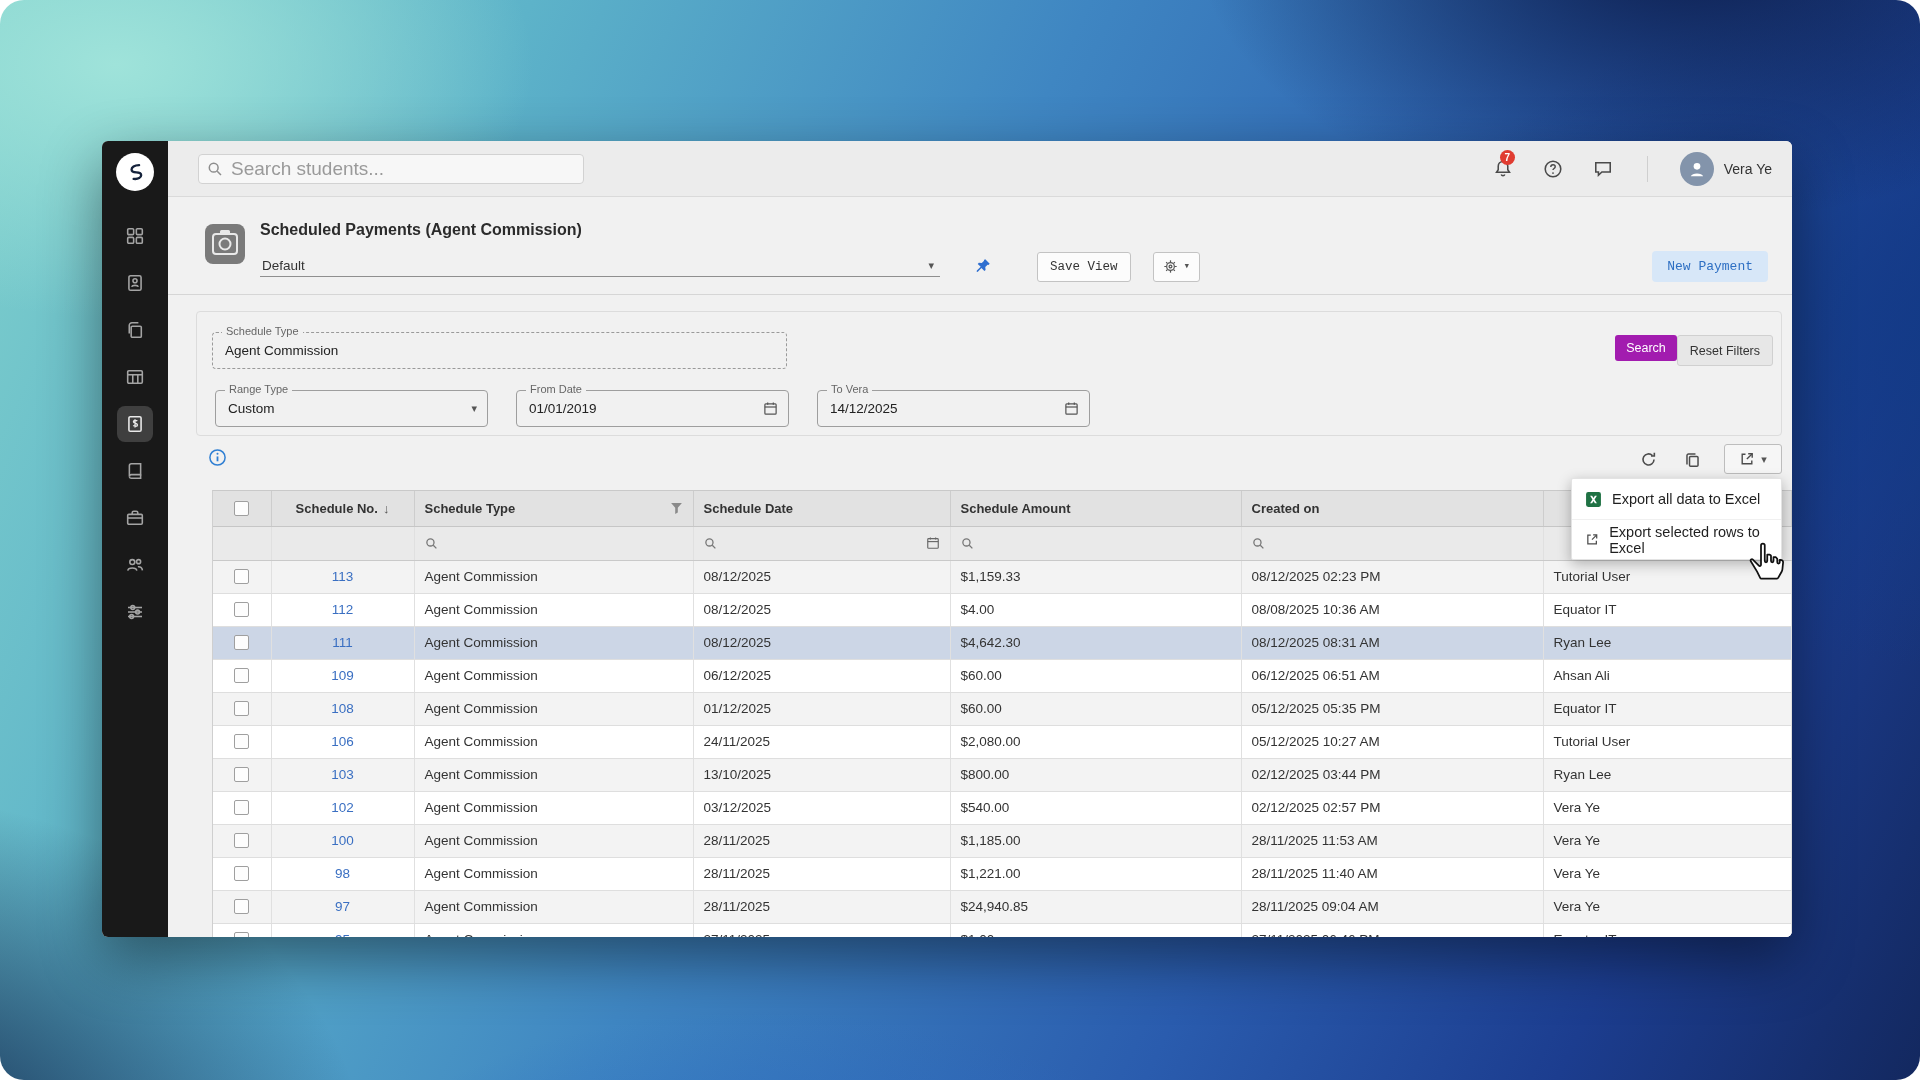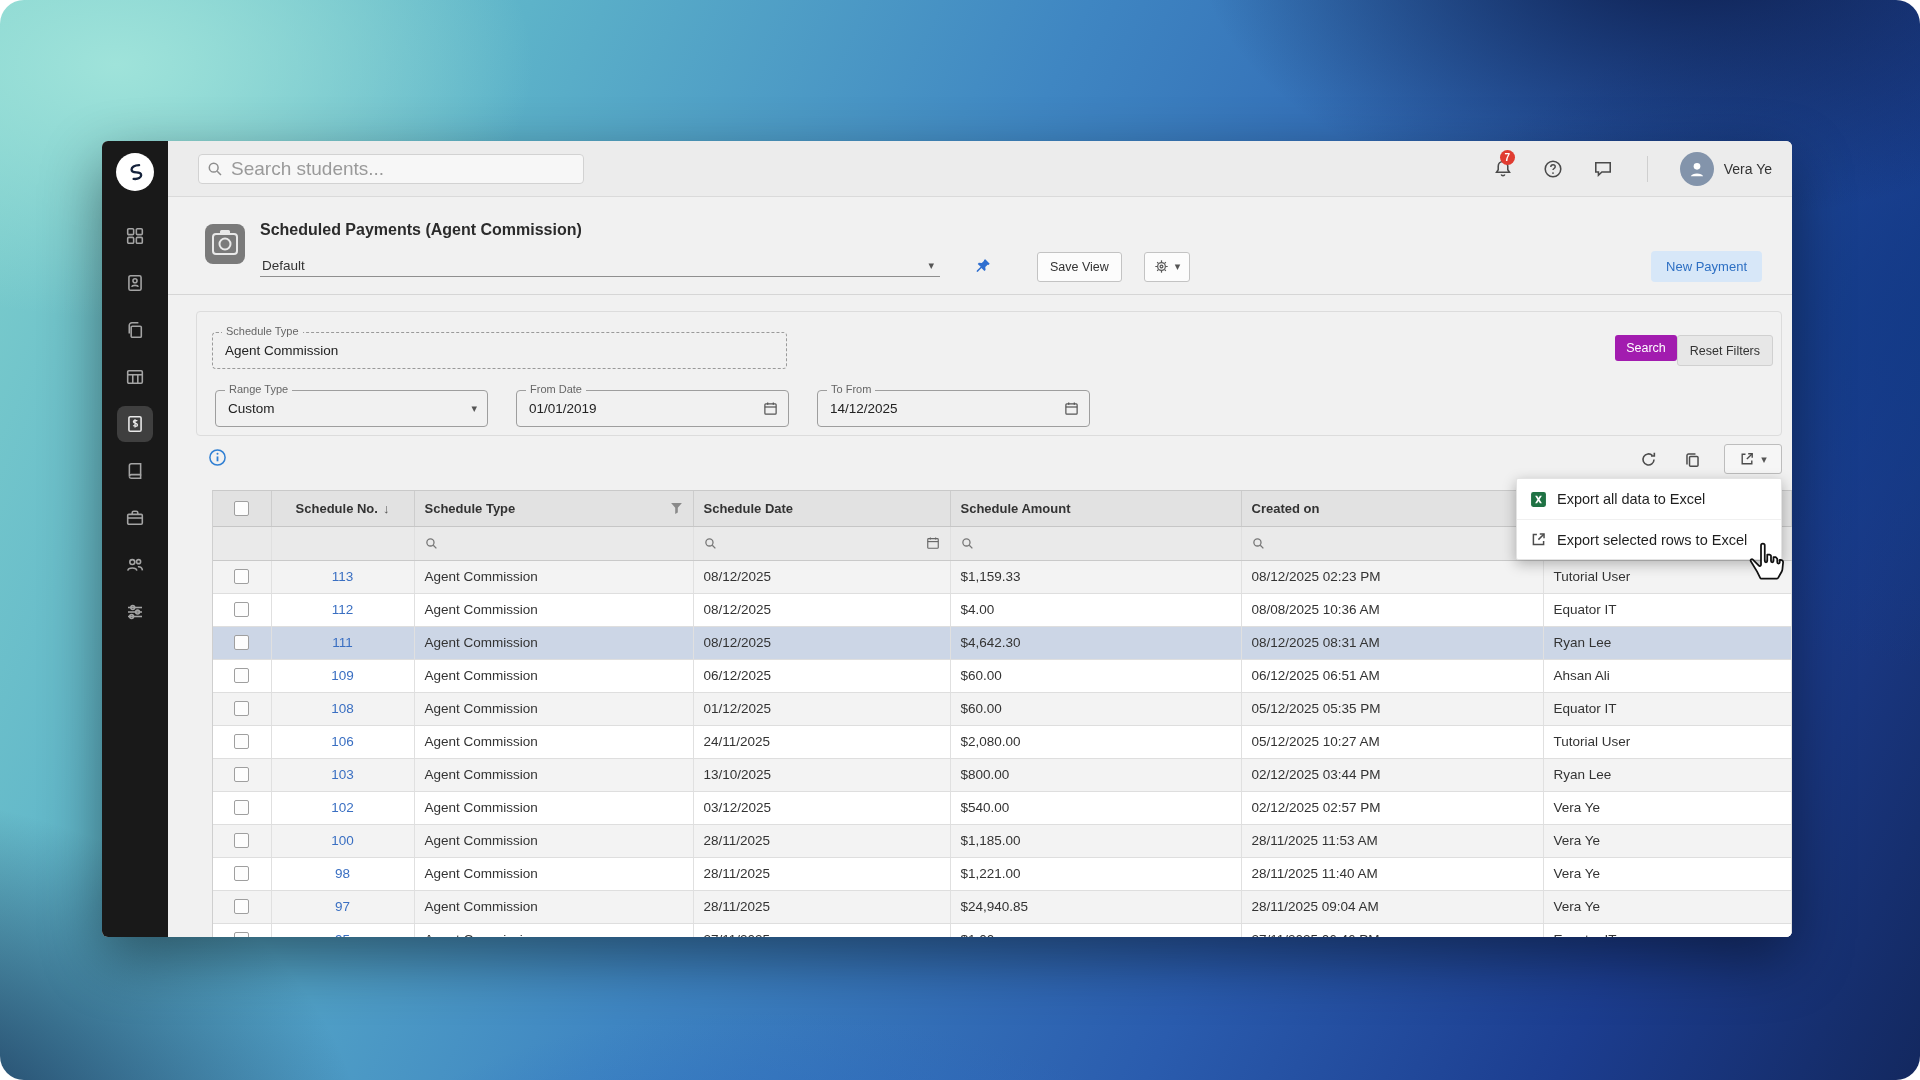--- a/index.html
+++ b/index.html
@@ -53,25 +53,25 @@
   .view-band{position:absolute;top:56px;left:0;right:0;height:98px;padding:16px 12px 0 36px;
     border-bottom:1px solid #d6d6d6;display:flex;gap:14px;}
   .band-icon{width:42px;height:42px;flex:none;margin-top:10px;}
   .band-main{flex:1;min-width:0;}
   .band-title{font-size:16px;font-weight:bold;color:#2b2b2b;margin-top:8px;}
   .band-row2{display:flex;align-items:center;margin-top:12px;gap:12px;}
   .view-select{width:680px;border-bottom:1px solid #8f8f8f;display:flex;align-items:center;
     justify-content:space-between;padding:2px 6px 3px 2px;font-size:13.5px;color:#333;cursor:pointer;}
   .caret{font-size:11px;color:#555;line-height:1;}
   .pin{margin-left:22px;cursor:pointer;display:grid;place-items:center;}
-  .btn{font-family:Liberation Sans, sans-serif;font-size:12.5px;color:#333;background:#fcfcfc;border:1px solid #c3c3c3;
+  .btn{font-family:Liberation Mono, monospace;font-size:12.5px;color:#333;background:#fcfcfc;border:1px solid #c3c3c3;
     border-radius:3px;height:30px;padding:0 12px;display:inline-flex;align-items:center;gap:6px;cursor:pointer;}
   .save-view{margin-left:34px;}
   .gear-btn{margin-left:10px;padding:0 9px;}
-  .new-payment{margin-left:auto;margin-right:18px;background:#d7e7f8;border:none;color:#2d6fc3;
+  .new-payment{margin-left:auto;margin-right:12px;background:#d7e7f8;border:none;color:#2d6fc3;
     font-size:13px;height:31px;border-radius:4px;padding:0 15px;}
 
   
   .filters-card{position:absolute;top:170px;left:28px;right:10px;height:125px;border:1px solid #dcdcdc;
     border-radius:4px;}
   .field{position:absolute;height:37px;border:1px solid #9e9e9e;border-radius:4px;background:transparent;}
   .field .flabel{position:absolute;top:-8px;left:9px;background:#f1f1f1;padding:0 4px;font-size:11px;color:#666;}
   .field .fvalue{line-height:35px;padding:0 10px 0 12px;font-size:13.5px;color:#222;white-space:nowrap;
     overflow:hidden;display:flex;align-items:center;}
   .field .fvalue .grow{flex:1;}
@@ -112,21 +112,21 @@
   .th-type{display:flex;align-items:center;}
   .th-type .grow{flex:1;}
   .checkbox{display:inline-block;width:15px;height:15px;border:1.5px solid #9f9f9f;border-radius:2px;
     background:#fdfdfd;vertical-align:middle;cursor:pointer;}
   a.no-link{color:#3a6fc2;text-decoration:none;cursor:pointer;}
   .filter-cell{display:flex;align-items:center;gap:6px;}
   .filter-cell .grow{flex:1;}
   .sort-arrow{font-size:13px;color:#555;}
 
   
-  .export-menu{position:absolute;top:337px;right:10px;width:266px;background:#ffffff;z-index:50;
+  .export-menu{position:absolute;top:337px;right:10px;width:211px;background:#ffffff;z-index:50;
     border:1px solid #e3e3e3;border-radius:2px;box-shadow:0 4px 14px rgba(0,0,0,.28);}
   .menu-item{height:40px;display:flex;align-items:center;gap:10px;padding:0 13px;font-size:14.5px;
     color:#1f1f1f;cursor:pointer;}
   .menu-item + .menu-item{border-top:1px solid #f0f0f0;}
 
   
   .cursor{position:absolute;top:400px;right:6px;z-index:90;pointer-events:none;}
 </style>
 </head>
 <body>
@@ -326,21 +326,21 @@
           <span class="grow"></span>
           <svg width="15" height="15" viewBox="0 0 16 16" fill="none" stroke="#555" stroke-width="1.3">
             <rect x="2" y="3" width="12" height="11" rx="1"></rect>
               <line x1="2" y1="6.4" x2="14" y2="6.4"></line>
             <line x1="5" y1="1.6" x2="5" y2="4"></line>
               <line x1="11" y1="1.6" x2="11" y2="4"></line>
           </svg>
         </div>
       </div>
       <div class="field f-to">
-        <span class="flabel">To From</span>
+        <span class="flabel">To Vera</span>
         <div class="fvalue">
           <span>14/12/2025</span>
           <span class="grow"></span>
           <svg width="15" height="15" viewBox="0 0 16 16" fill="none" stroke="#555" stroke-width="1.3">
             <rect x="2" y="3" width="12" height="11" rx="1"></rect>
               <line x1="2" y1="6.4" x2="14" y2="6.4"></line>
             <line x1="5" y1="1.6" x2="5" y2="4"></line>
               <line x1="11" y1="1.6" x2="11" y2="4"></line>
           </svg>
         </div>

